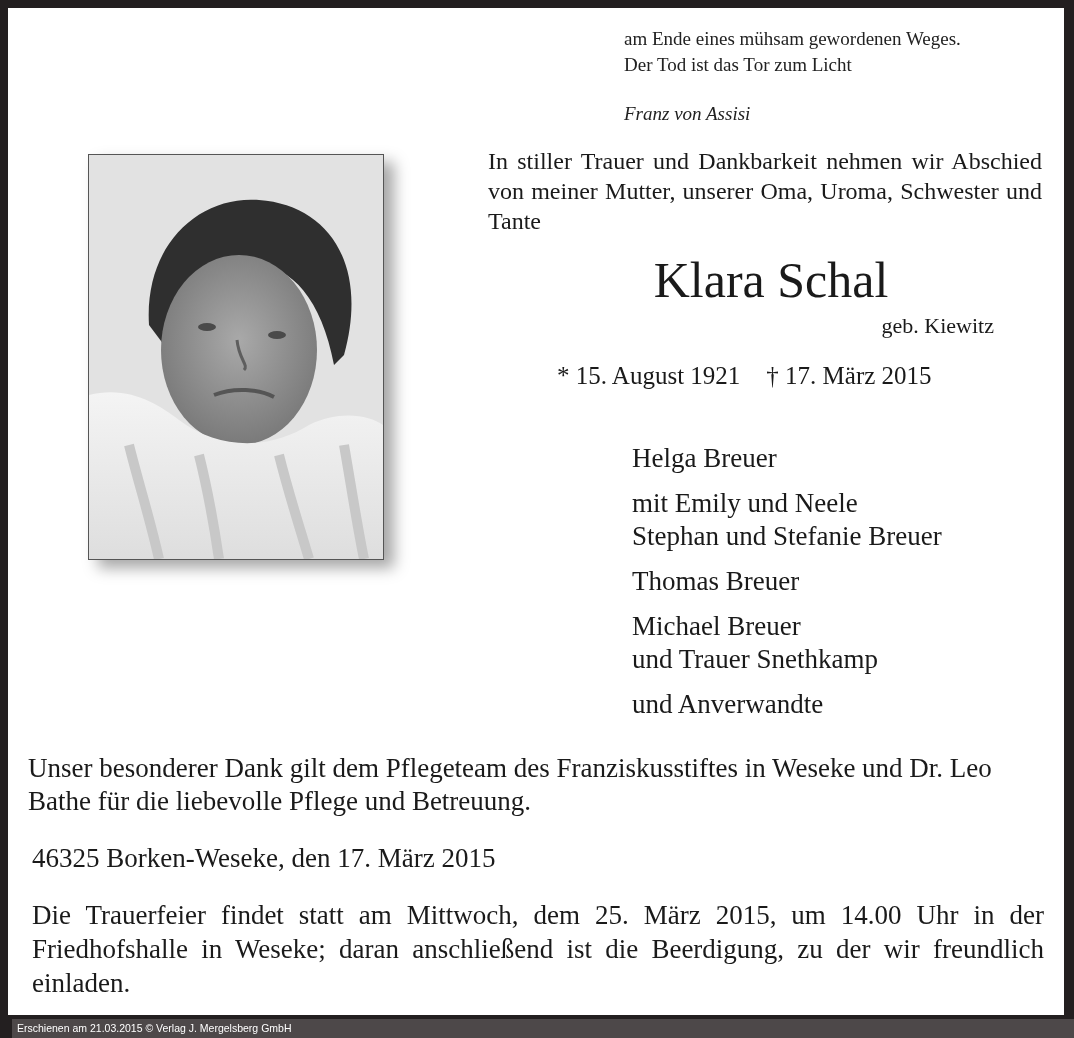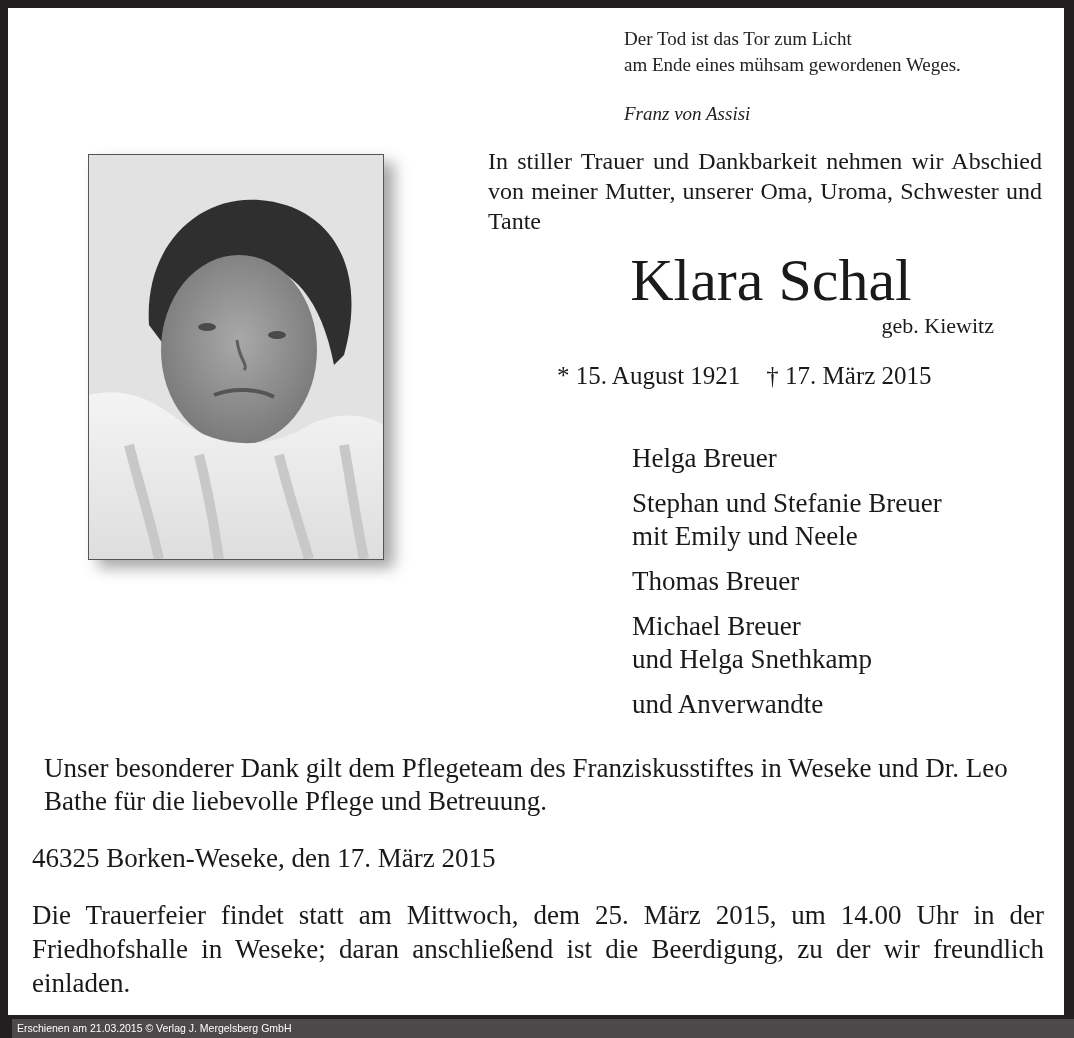--- a/index.html
+++ b/index.html
@@ -26,41 +26,41 @@
     border: 1px solid #555;
     box-shadow: 10px 8px 14px rgba(0,0,0,0.35);
     background: linear-gradient(180deg, #e9e9e9 0%, #dcdcdc 40%, #e4e4e4 60%, #f2f2f2 100%);
     overflow: hidden;
   }
   .photo-wrap svg { width: 100%; height: 100%; display: block; }
   .intro {
     position: absolute; left: 488px; top: 146px; width: 554px;
     font-size: 24px; line-height: 30px; text-align: justify; text-align-last: left;
   }
-  .name { position: absolute; left: 488px; top: 250px; width: 566px; text-align: center; font-size: 60px; line-height: 60px; }
+  .name { position: absolute; left: 488px; top: 250px; width: 566px; text-align: center; font-size: 50px; line-height: 60px; }
   .maiden { position: absolute; left: 488px; top: 312px; width: 566px; text-align: right; font-size: 22px; line-height: 28px; padding-right: 60px; box-sizing: border-box; }
   .dates { position: absolute; left: 557px; top: 361px; font-size: 25px; line-height: 30px; white-space: pre; }
   .dates .gap { display: inline-block; width: 26px; }
   .mourners { position: absolute; left: 632px; top: 430px; font-size: 27px; line-height: 33px; }
   .mourners .entry { margin-bottom: 8px; margin-top: 12px; }
-  .thanks { position: absolute; left: 44px; top: 752px; width: 990px; font-size: 27px; line-height: 33px; }
+  .thanks { position: absolute; left: 28px; top: 752px; width: 990px; font-size: 27px; line-height: 33px; }
   .place { position: absolute; left: 32px; top: 842px; font-size: 27px; line-height: 33px; }
   .service {
     position: absolute; left: 32px; top: 898px; width: 1012px; font-size: 27px; line-height: 34px;
     text-align: justify; text-align-last: left;
   }
 </style>
 </head>
 <body>
 
 <div class="card"></div>
 
 <div class="quote">
+  <div>am Ende eines mühsam gewordenen Weges.</div>
   <div>Der Tod ist das Tor zum Licht</div>
-  <div>am Ende eines mühsam gewordenen Weges.</div>
   <div class="author">Franz von Assisi</div>
 </div>
 
 <div class="photo-wrap">
   <svg viewBox="0 0 294 404" preserveAspectRatio="none">
     <defs>
       <radialGradient id="face" cx="50%" cy="45%" r="55%">
         <stop offset="0%" stop-color="#a9a9a9"></stop>
         <stop offset="100%" stop-color="#7a7a7a"></stop>
       </radialGradient>
@@ -91,29 +91,29 @@
 <div class="name">Klara Schal</div>
 <div class="maiden">geb. Kiewitz</div>
 
 <div class="dates"><span>* 15. August 1921</span><span class="gap"></span><span>† 17. März 2015</span></div>
 
 <div class="mourners">
   <div class="entry">
     <div>Helga Breuer</div>
   </div>
   <div class="entry">
+    <div>mit Emily und Neele</div>
     <div>Stephan und Stefanie Breuer</div>
-    <div>mit Emily und Neele</div>
   </div>
   <div class="entry">
     <div>Thomas Breuer</div>
   </div>
   <div class="entry">
     <div>Michael Breuer</div>
-    <div>und Helga Snethkamp</div>
+    <div>und Trauer Snethkamp</div>
   </div>
   <div class="entry">
     <div>und Anverwandte</div>
   </div>
 </div>
 
 <div class="thanks">Unser besonderer Dank gilt dem Pflegeteam des Franziskusstiftes in Weseke und Dr. Leo Bathe für die liebevolle Pflege und Betreuung.</div>
 <div class="place">46325 Borken-Weseke, den 17. März 2015</div>
 <div class="service">Die Trauerfeier findet statt am Mittwoch, dem 25. März 2015, um 14.00 Uhr in der Friedhofshalle in Weseke; daran anschließend ist die Beerdigung, zu der wir freundlich einladen.</div>
 

